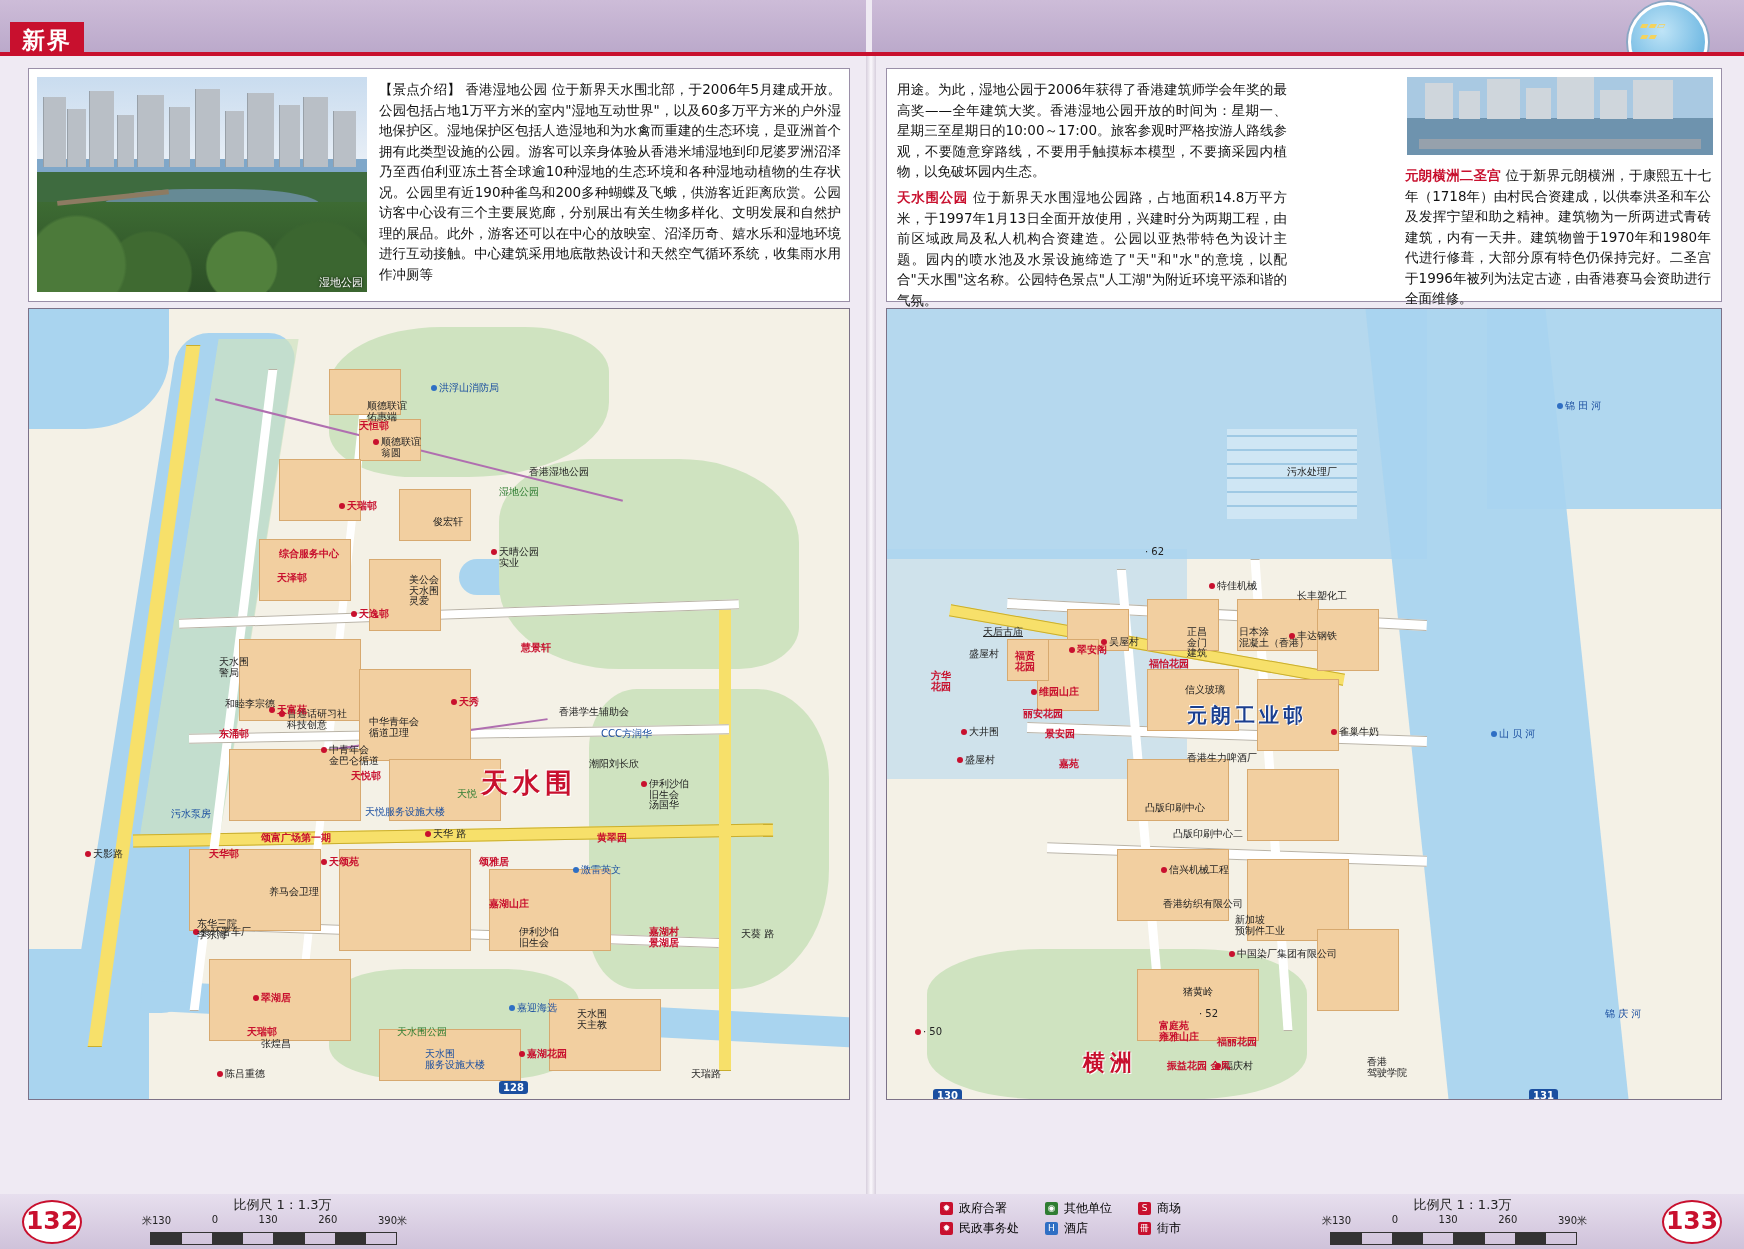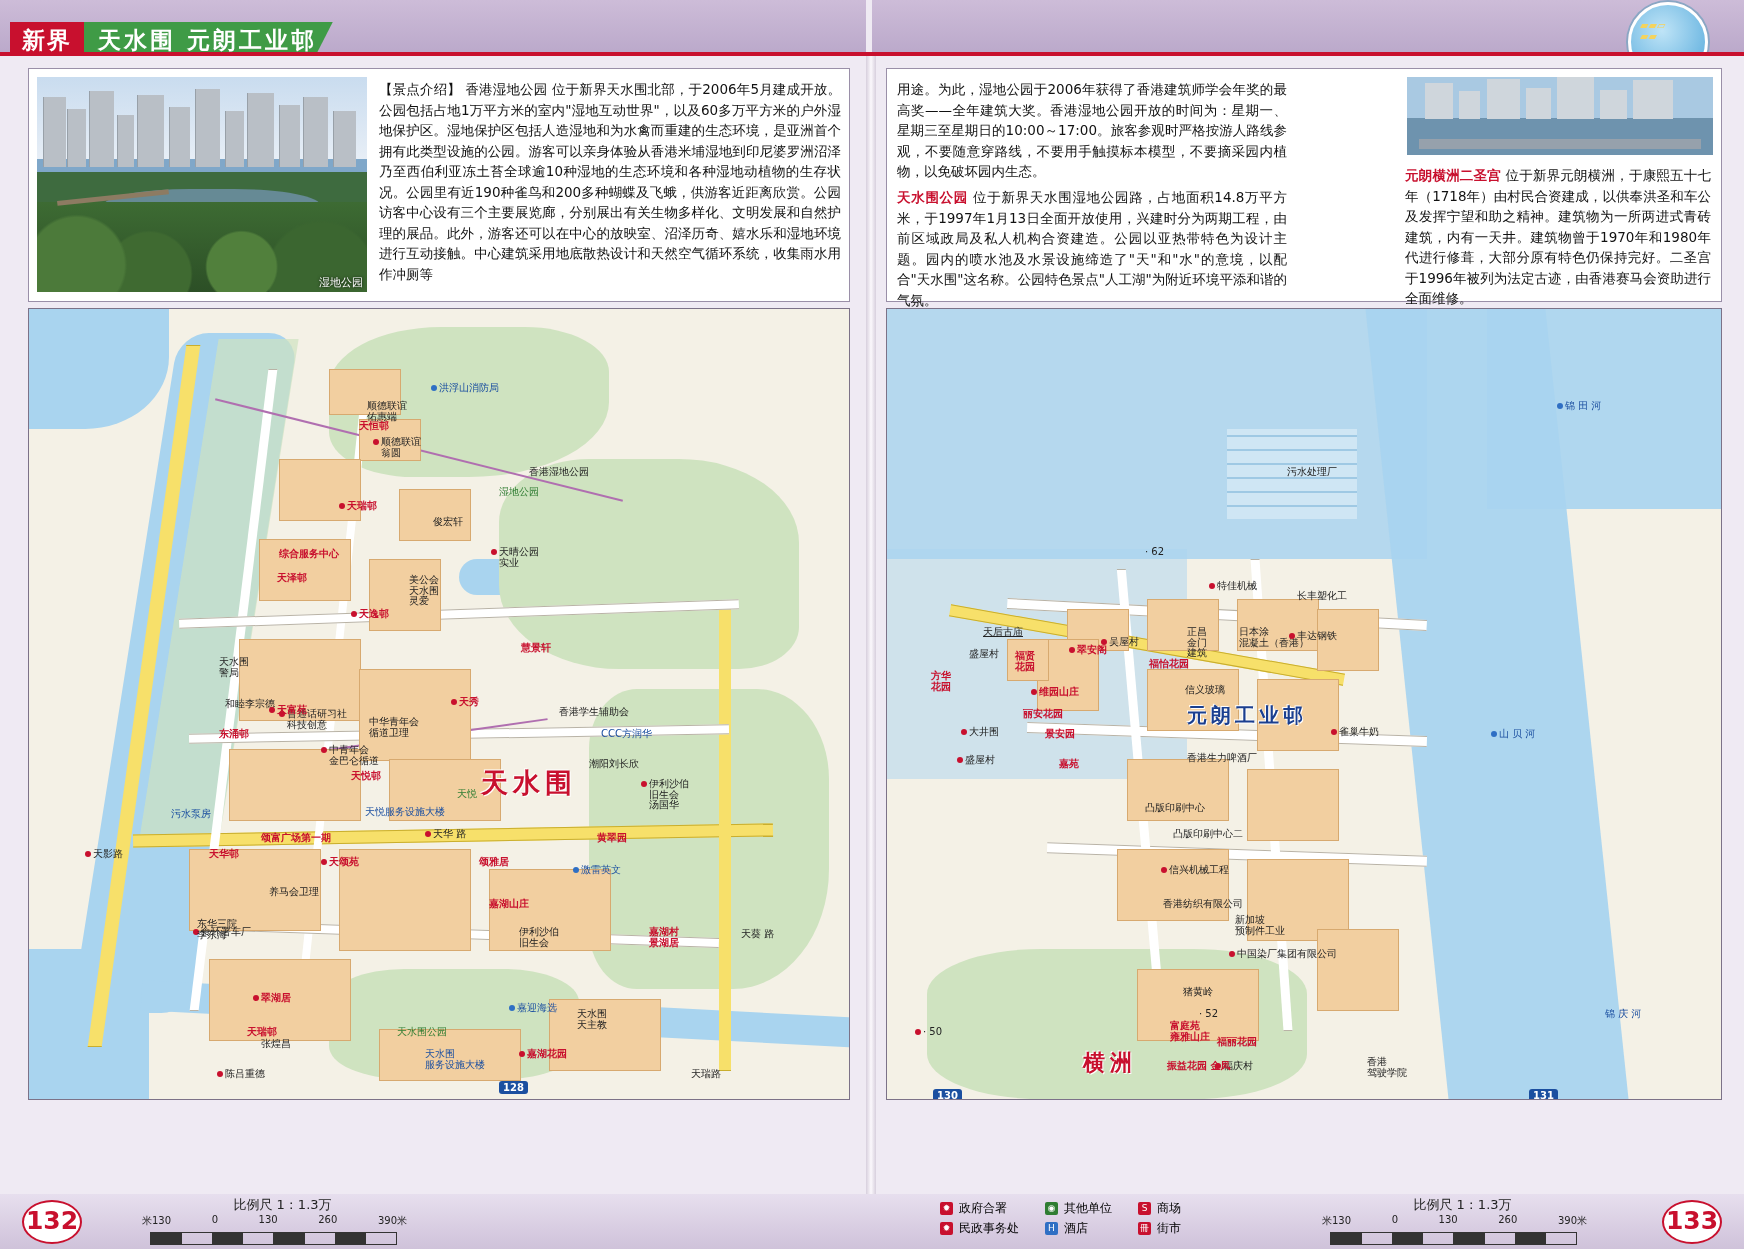--- a/index.html
+++ b/index.html
@@ -91,21 +91,20 @@
   .rt{position:absolute;font-size:10px;font-weight:bold;color:#fff;background:#1b4fa0;border-radius:3px;padding:1px 4px;}
 </style>
 </head>
 <body>
 
 <div class="page">
 
   <div class="topbar">
     <div class="hdr-tabs">
       <div class="tab-red">新界</div>
-      <div class="tab-green">天水围 元朗工业邨</div>
     </div>
     <div class="hdr-gap"></div>
     <div class="hk-badge">
       <div class="circle"></div>
       <div class="land">▰▰▱<br>▰▰</div>
     </div>
   </div>
   <div class="topbar-red"></div>
 
   <div class="sheet">
@@ -363,21 +362,21 @@
           <div class="lbl" style="left: 282px; top: 556px;">信兴机械工程</div>
           <div class="dot" style="left: 274px; top: 558px; background: rgb(200, 16, 46);"></div>
           <div class="lbl" style="left: 276px; top: 590px;">香港纺织有限公司</div>
           <div class="lbl" style="left: 348px; top: 606px;">新加坡<br>预制件工业</div>
           <div class="lbl" style="left: 350px; top: 640px;">中国染厂集团有限公司</div>
           <div class="dot" style="left: 342px; top: 642px; background: rgb(200, 16, 46);"></div>
           <div class="lbl" style="left: 296px; top: 678px;">猪黄岭</div>
           <div class="lbl" style="left: 312px; top: 700px;">· 52</div>
           <div class="lbl" style="left: 36px; top: 718px;">· 50</div>
           <div class="dot" style="left: 28px; top: 720px; background: rgb(200, 16, 46);"></div>
-          <div class="lbl red" style="left: 283px; top: 712px;">富庭苑<br>雍雅山庄</div>
+          <div class="lbl red" style="left: 272px; top: 712px;">富庭苑<br>雍雅山庄</div>
           <div class="lbl red" style="left: 330px; top: 728px;">福丽花园</div>
           <div class="lbl" style="left: 336px; top: 752px;">福庆村</div>
           <div class="dot" style="left: 328px; top: 754px; background: rgb(200, 16, 46);"></div>
           <div class="lbl red" style="left: 280px; top: 752px;">振益花园  金凤</div>
           <div class="lbl" style="left: 480px; top: 748px;">香港<br>驾驶学院</div>
           <div class="lbl blue" style="left: 612px; top: 420px;">山 贝 河</div>
           <div class="dot" style="left: 604px; top: 422px; background: rgb(47, 111, 196);"></div>
           <div class="lbl blue" style="left: 718px; top: 700px;">锦 庆 河</div>
         </div>
       <div id="right-badges">

